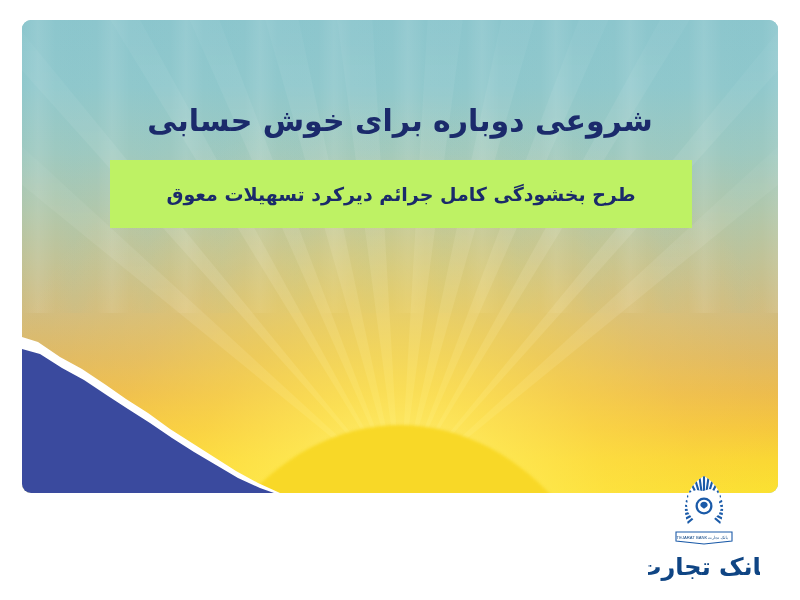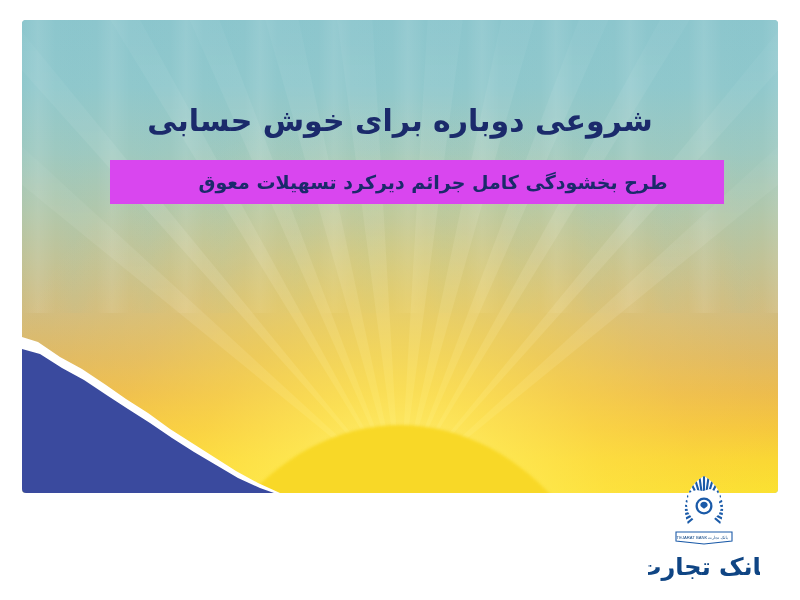--- a/index.html
+++ b/index.html
@@ -25,21 +25,21 @@
     background: #ffffff;
   }
 
   
   .artwork-card {
     position: absolute;
     left: 22px;
     top: 20px;
     width: 756px;
     height: 473px;
-    border-radius: 4px;
+    border-radius: 9px;
     overflow: hidden;
     background: #8fc6cc;
   }
 
   
   .sky-layer {
     position: absolute;
     inset: 0;
     background: linear-gradient(to bottom,
       #8cc6cd 0%,
@@ -148,27 +148,26 @@
     letter-spacing: 0.2px;
     line-height: 1.25;
     direction: rtl;
   }
 
   .highlight-bar {
     position: absolute;
     left: 88px;
     top: 140px;
     width: 582px;
-    height: 44px;
-    background: #d946ef;
+    height: 68px;
+    background: #bef264;
     display: flex;
     align-items: center;
     justify-content: center;
     direction: rtl;
-    padding-left: 32px;
   }
   .highlight-bar-text {
     color: #1b2a6b;
     font-size: 19px;
     font-weight: bold;
     line-height: 1.2;
     padding: 0 10px;
     white-space: nowrap;
   }
 

